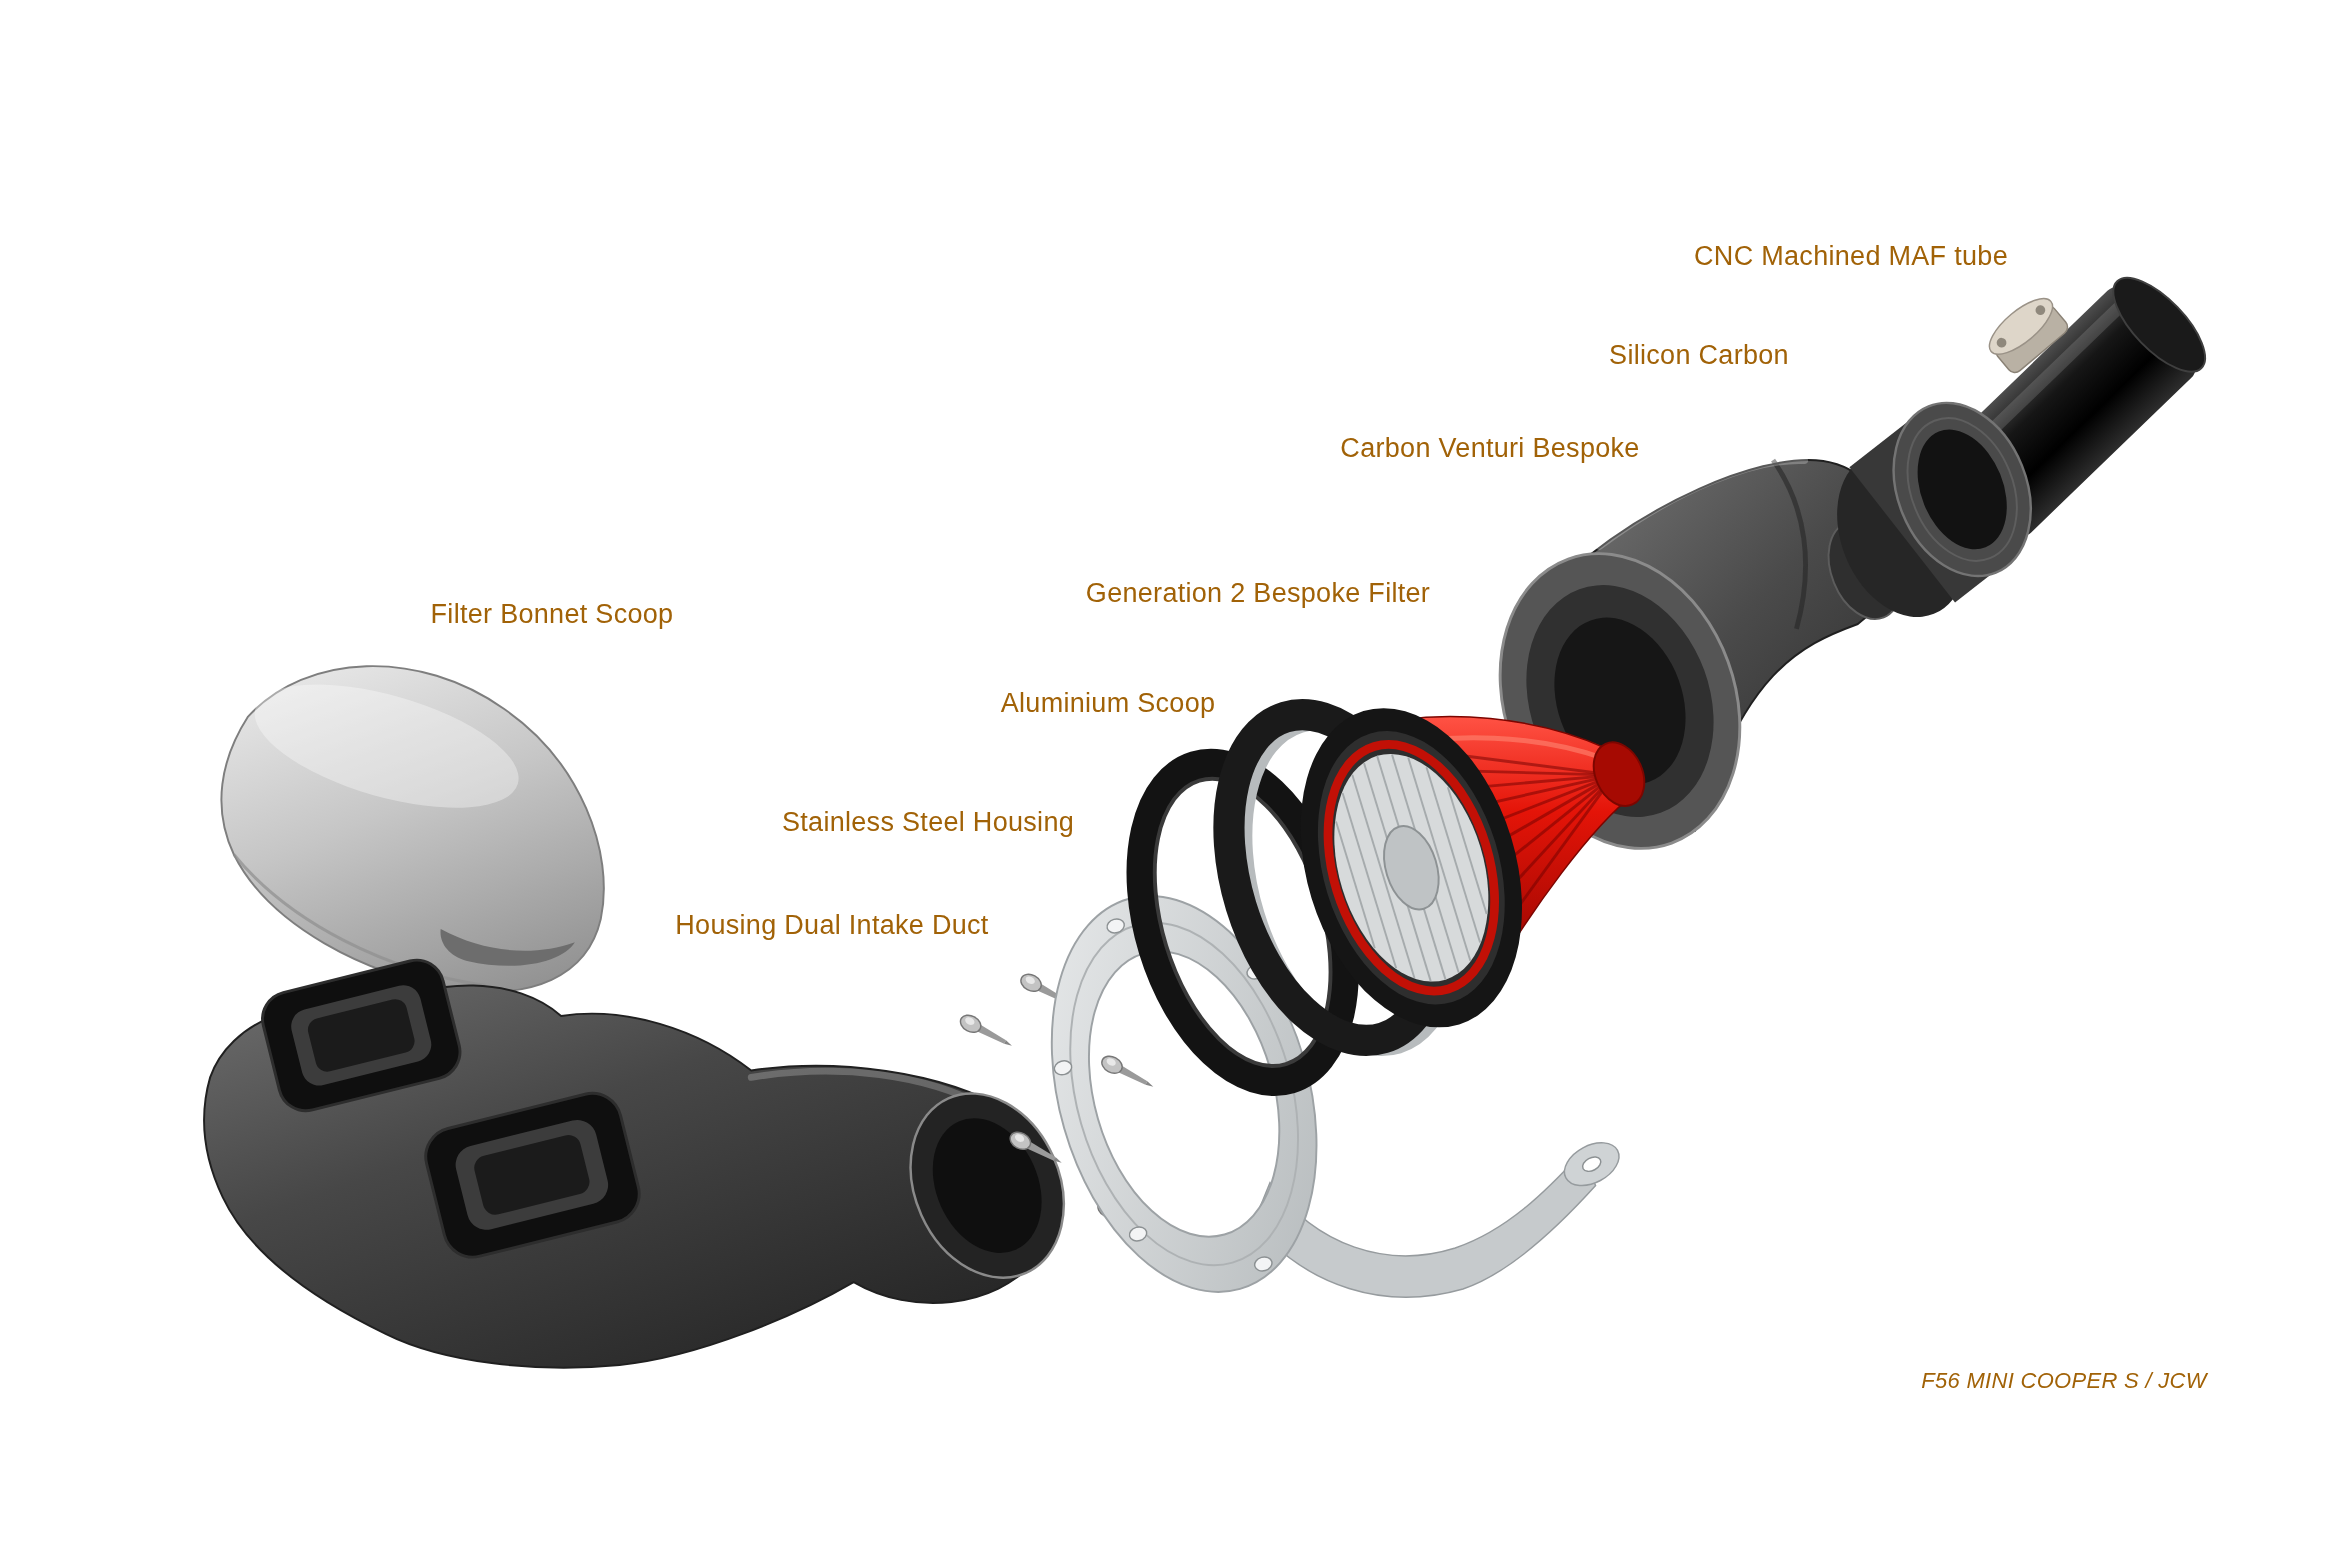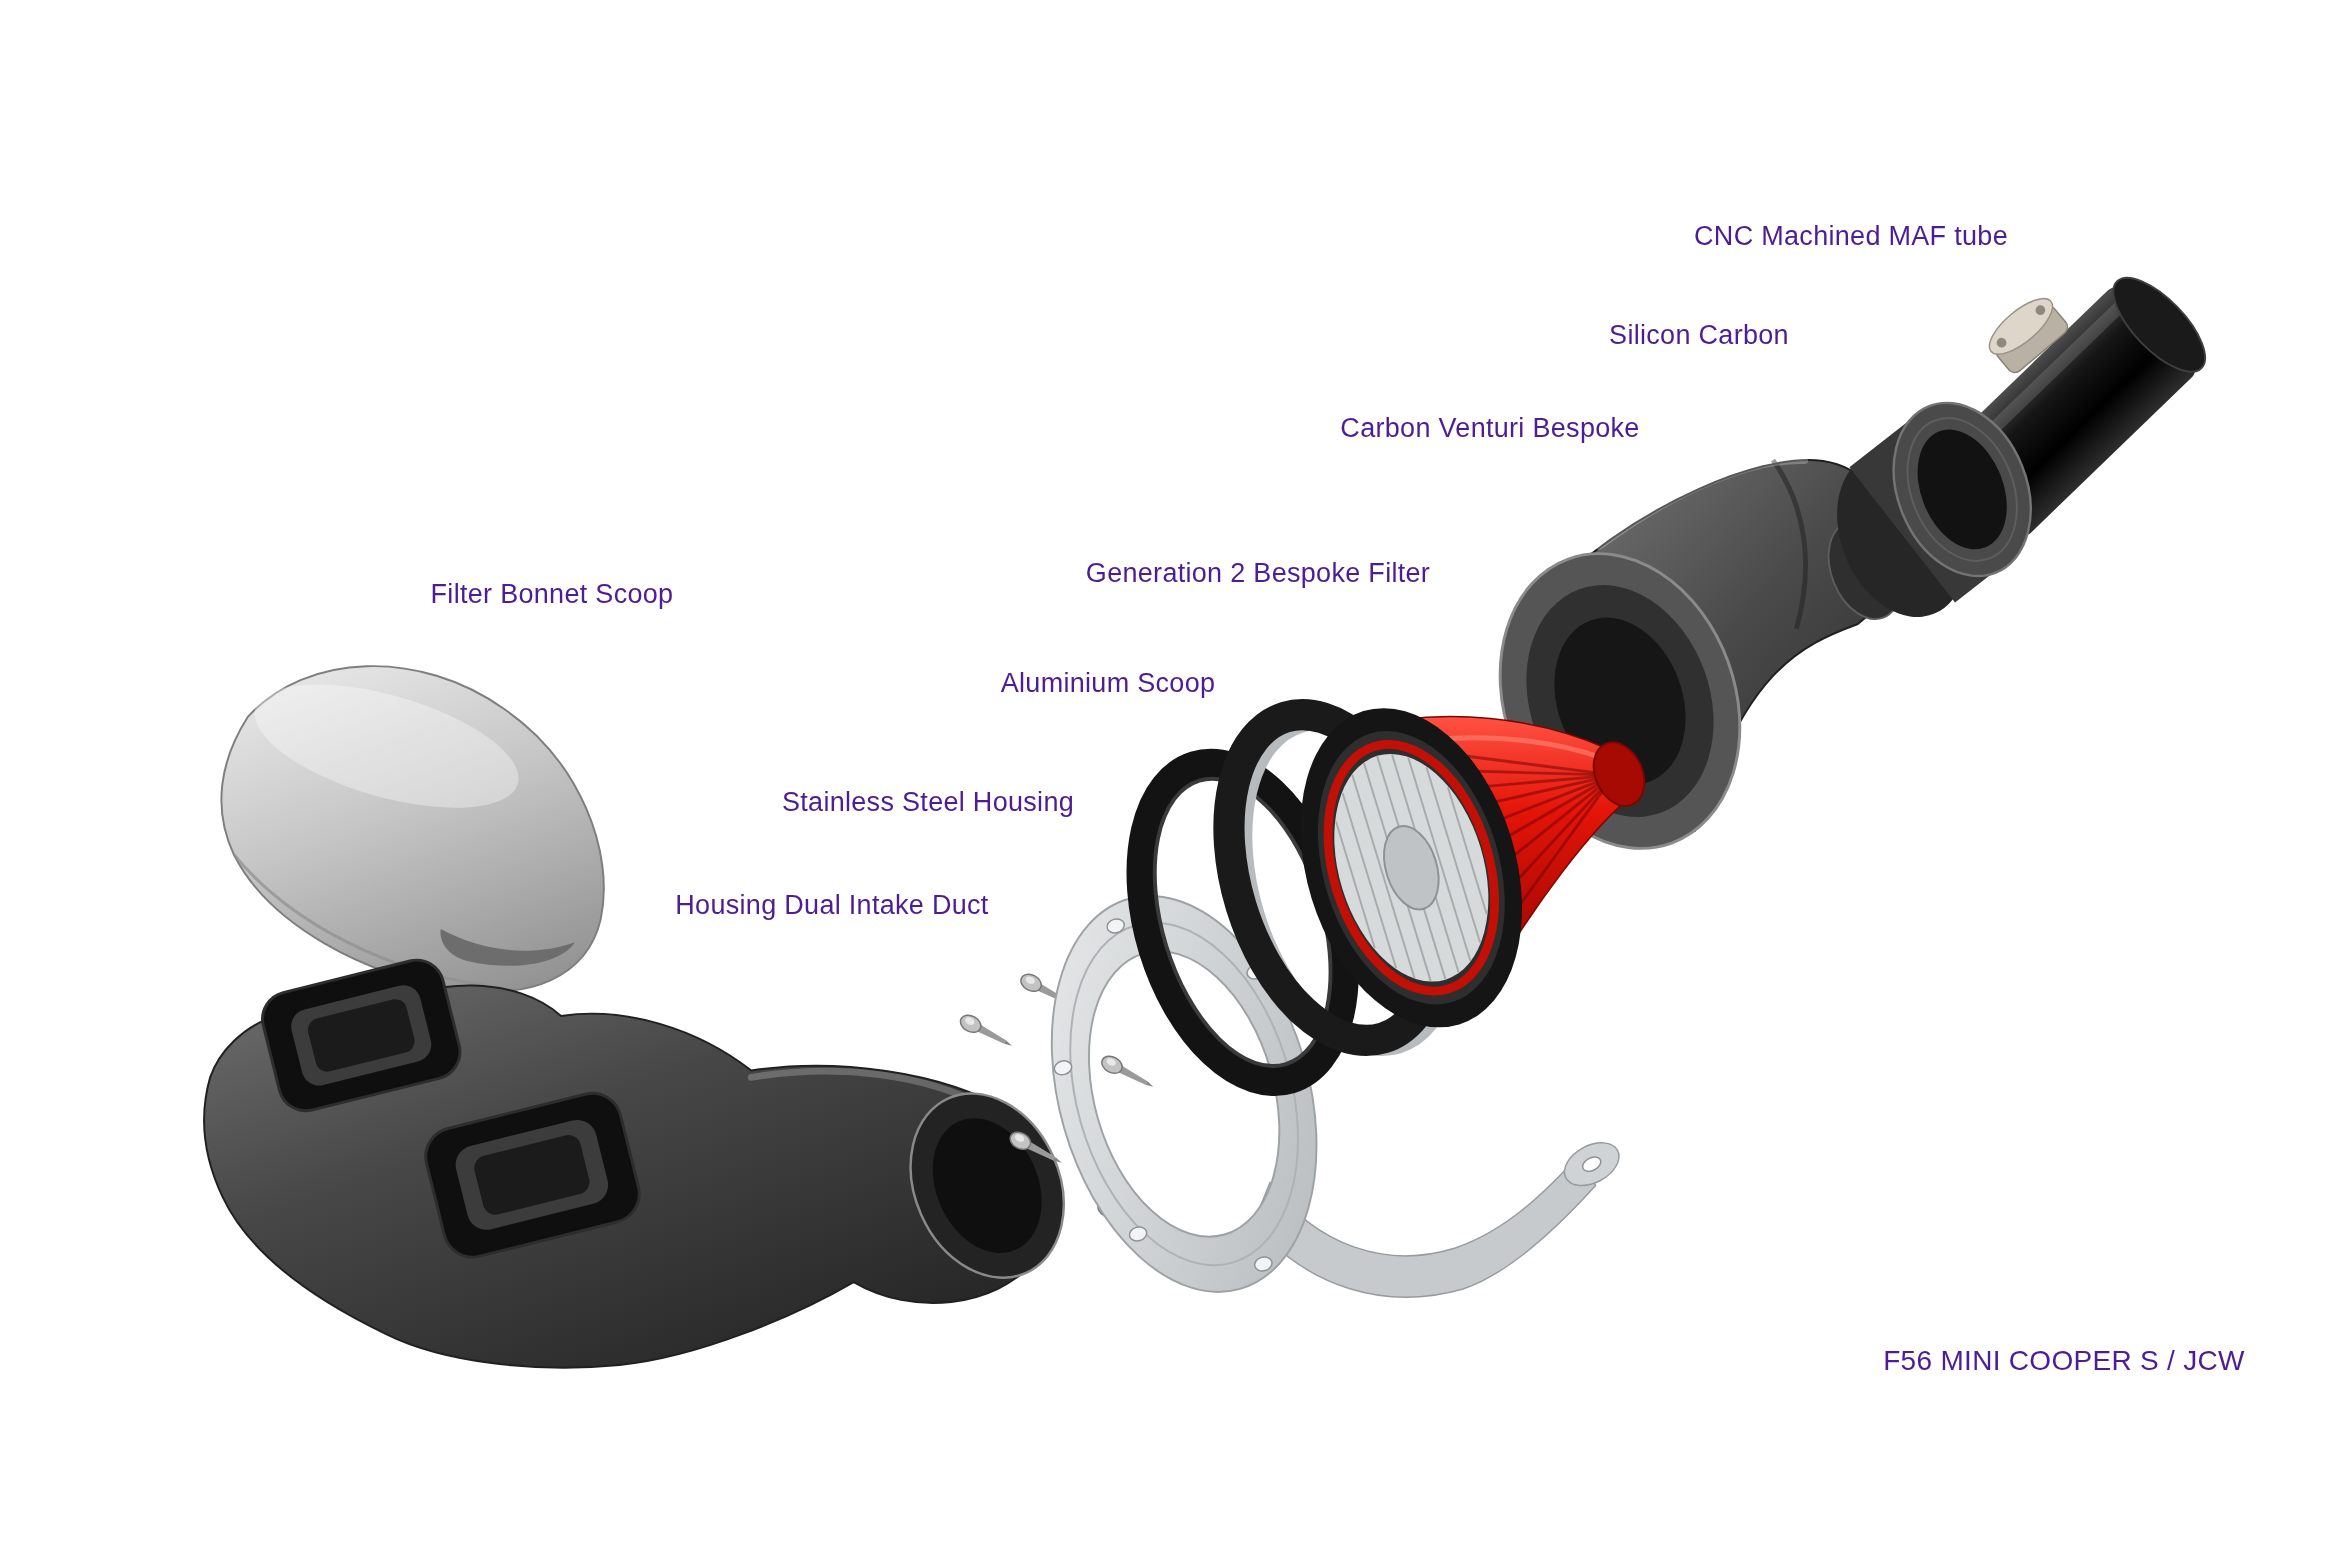--- a/index.html
+++ b/index.html
@@ -9,25 +9,26 @@
     position: relative;
     overflow: hidden;
     font-family: "Liberation Sans", sans-serif;
   }
   .stage { position: absolute; inset: 0; }
   .stage svg { display: block; }
   .label {
     position: absolute;
     transform: translate(-50%, -50%);
     font-size: 27px;
-    color: #4c1d95;
+    color: #a16207;
     white-space: nowrap;
     letter-spacing: 0.3px;
+    margin-top: 20px;
   }
-  .label.caption { font-size: 28px; }
+  .label.caption { font-size: 22px; font-style: italic; }
 </style>
 </head>
 <body>
 
 <div class="stage">
 <svg width="2341" height="1560" viewBox="0 0 2400 1600">
   <defs>
     <linearGradient id="gScoop" x1="0" y1="0" x2="1" y2="1">
       <stop offset="0" stop-color="#f1f1f1"></stop>
       <stop offset="0.45" stop-color="#c6c6c6"></stop>

